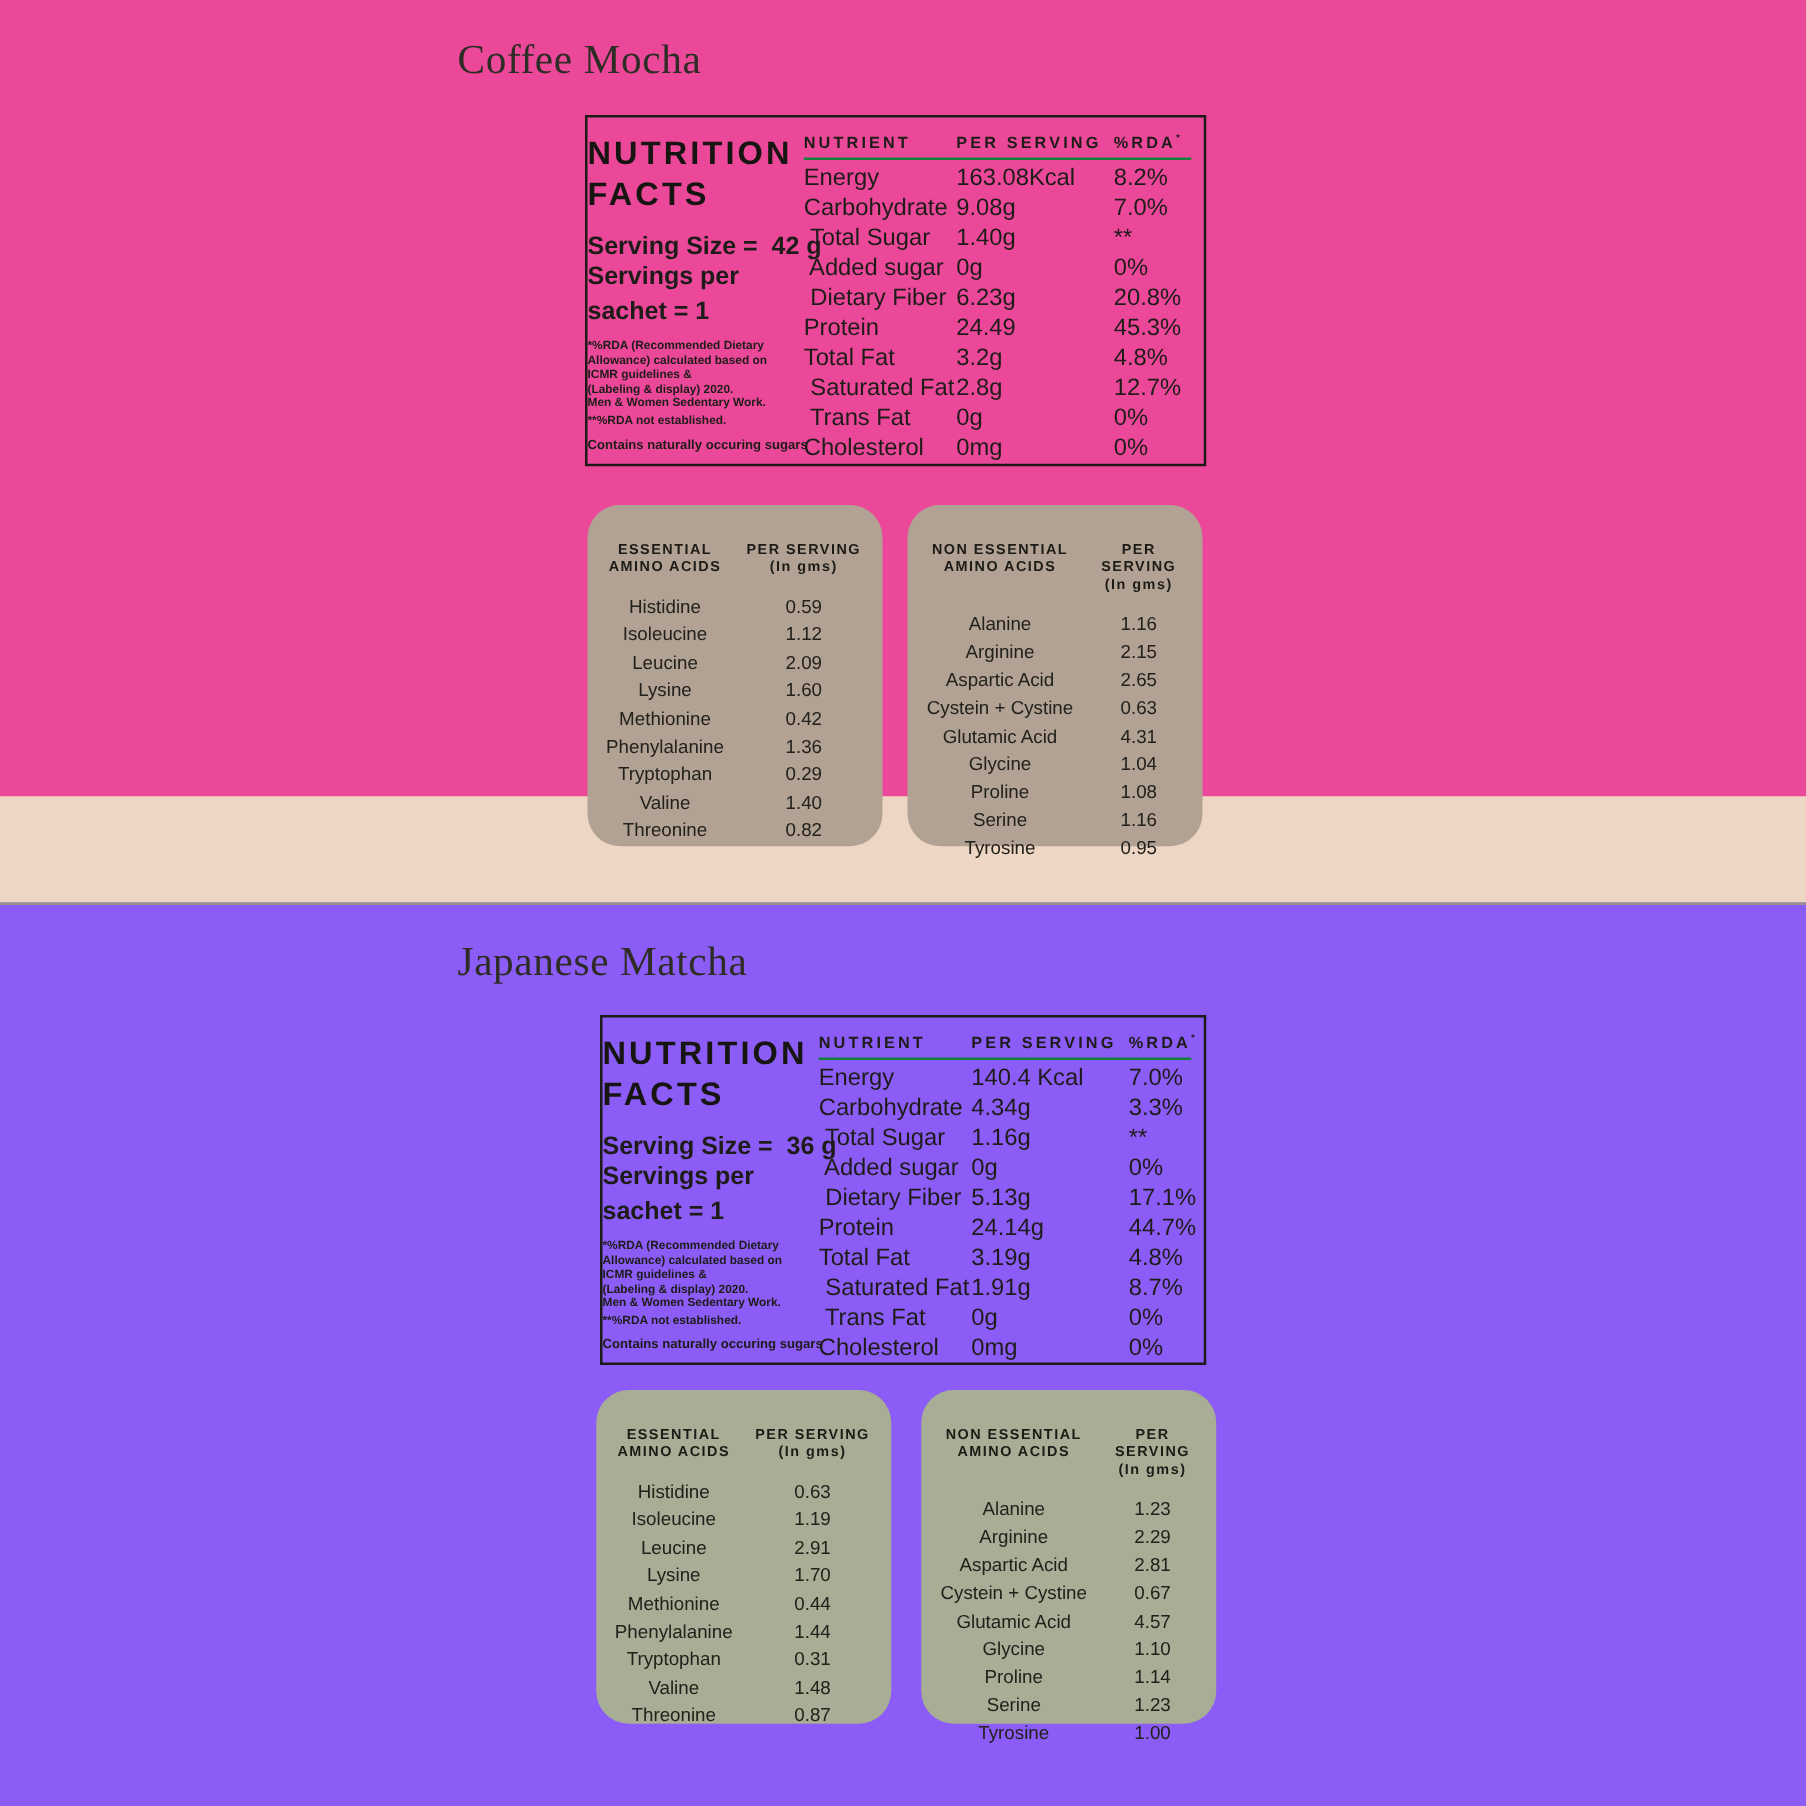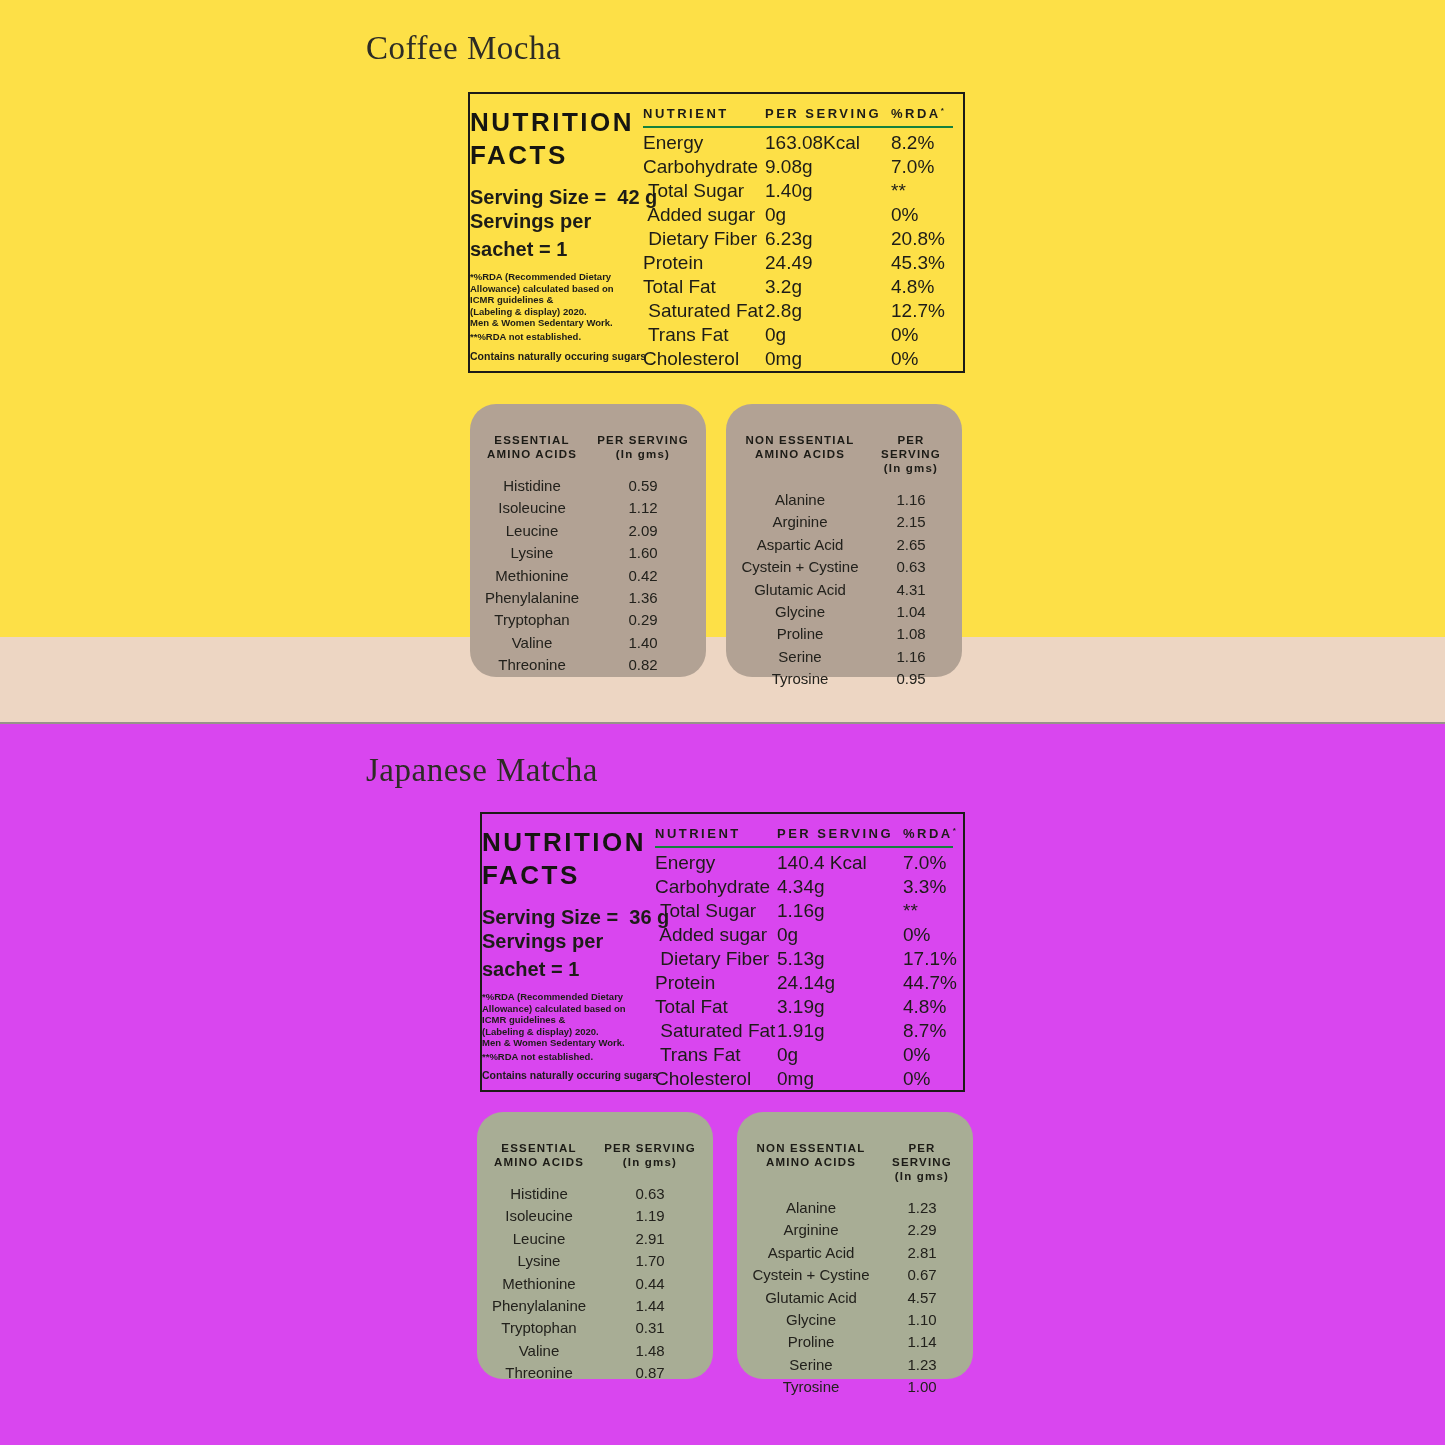--- a/index.html
+++ b/index.html
@@ -2,22 +2,22 @@
 <html><head>
 <meta charset="utf-8">
 <style>
   html,body{margin:0;padding:0;}
   body{
     width:1445px;height:1445px;position:relative;
     font-family:"Liberation Sans", sans-serif;
     color:#1d1c18;background:#EDD6C3;overflow:hidden;
   }
   .flavor{position:absolute;left:0;width:1445px;box-sizing:border-box;}
-  #sec-top{top:0;height:637px;background:#fde047;}
-  #sec-bottom{top:722px;height:723px;background:#d946ef;border-top:2px solid #98928a;}
+  #sec-top{top:0;height:637px;background:#ec4899;}
+  #sec-bottom{top:722px;height:723px;background:#8b5cf6;border-top:2px solid #98928a;}
 
   .flavor-title{
     position:absolute;left:366px;top:30px;margin:0;
     font-family:"Liberation Serif", serif;font-weight:400;
     font-size:33px;letter-spacing:.5px;color:#2d2c25;
   }
   #sec-bottom .flavor-title{top:28px;}
 
   
   .nut-box{

